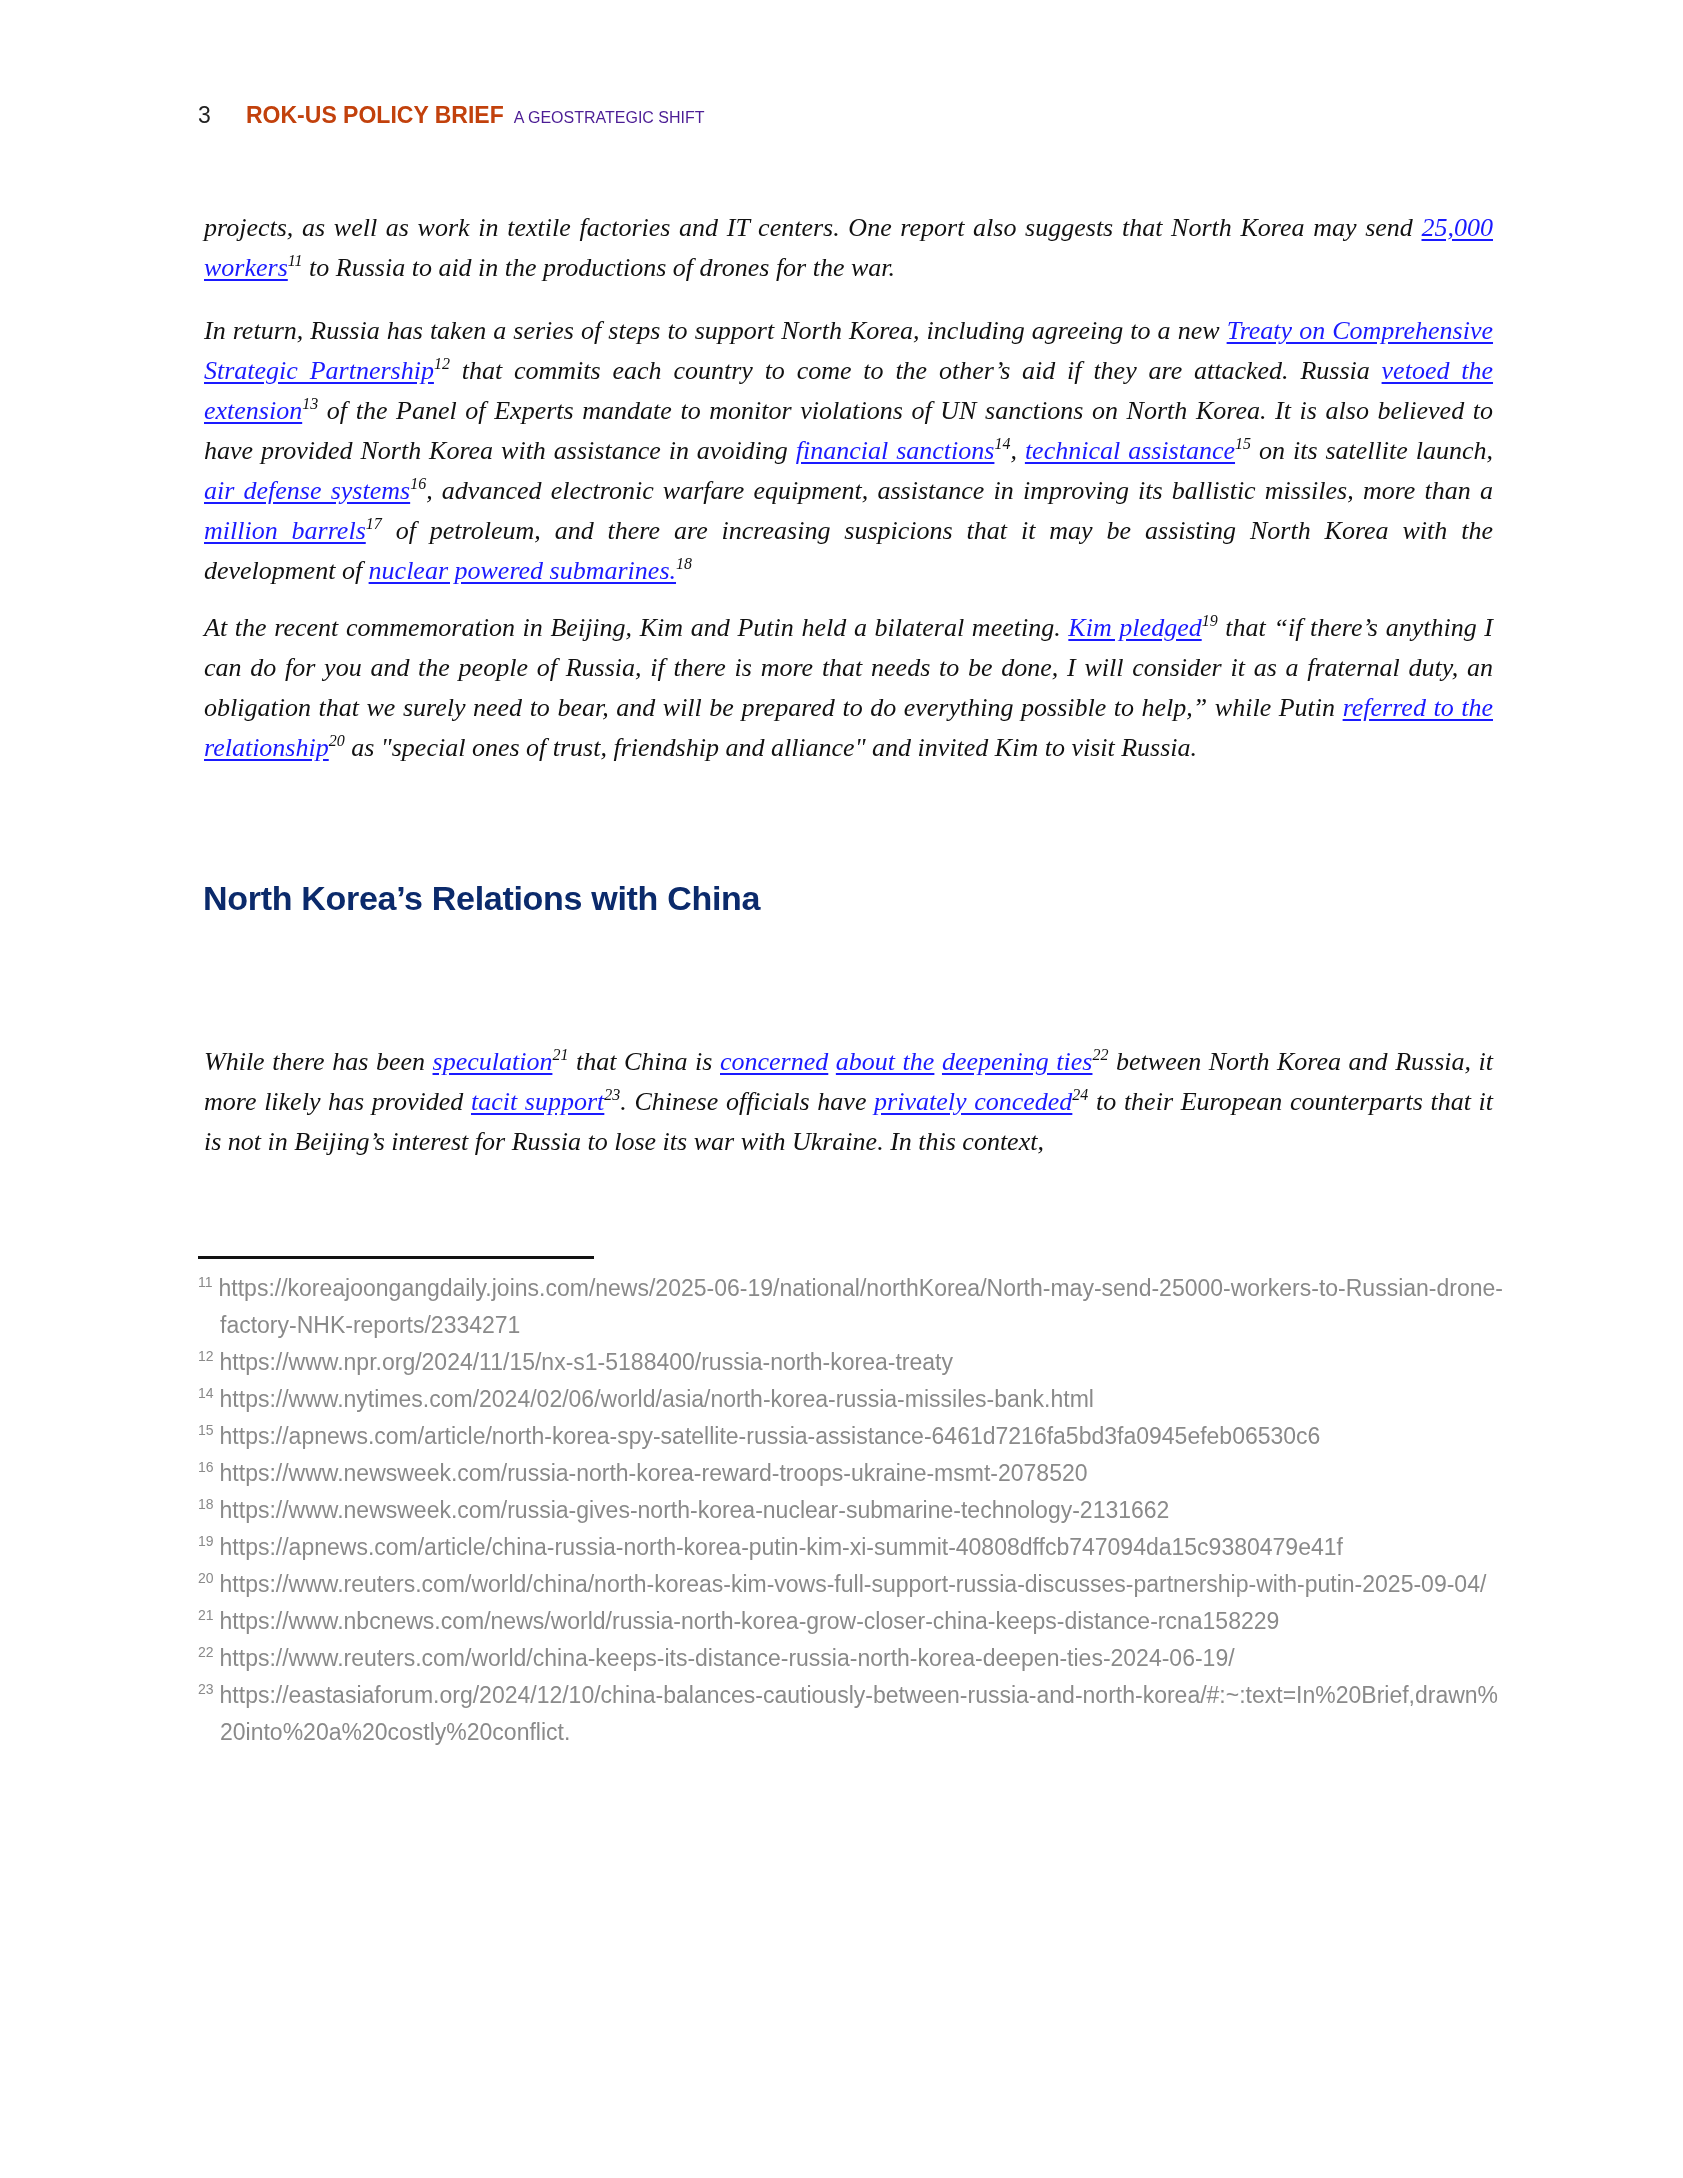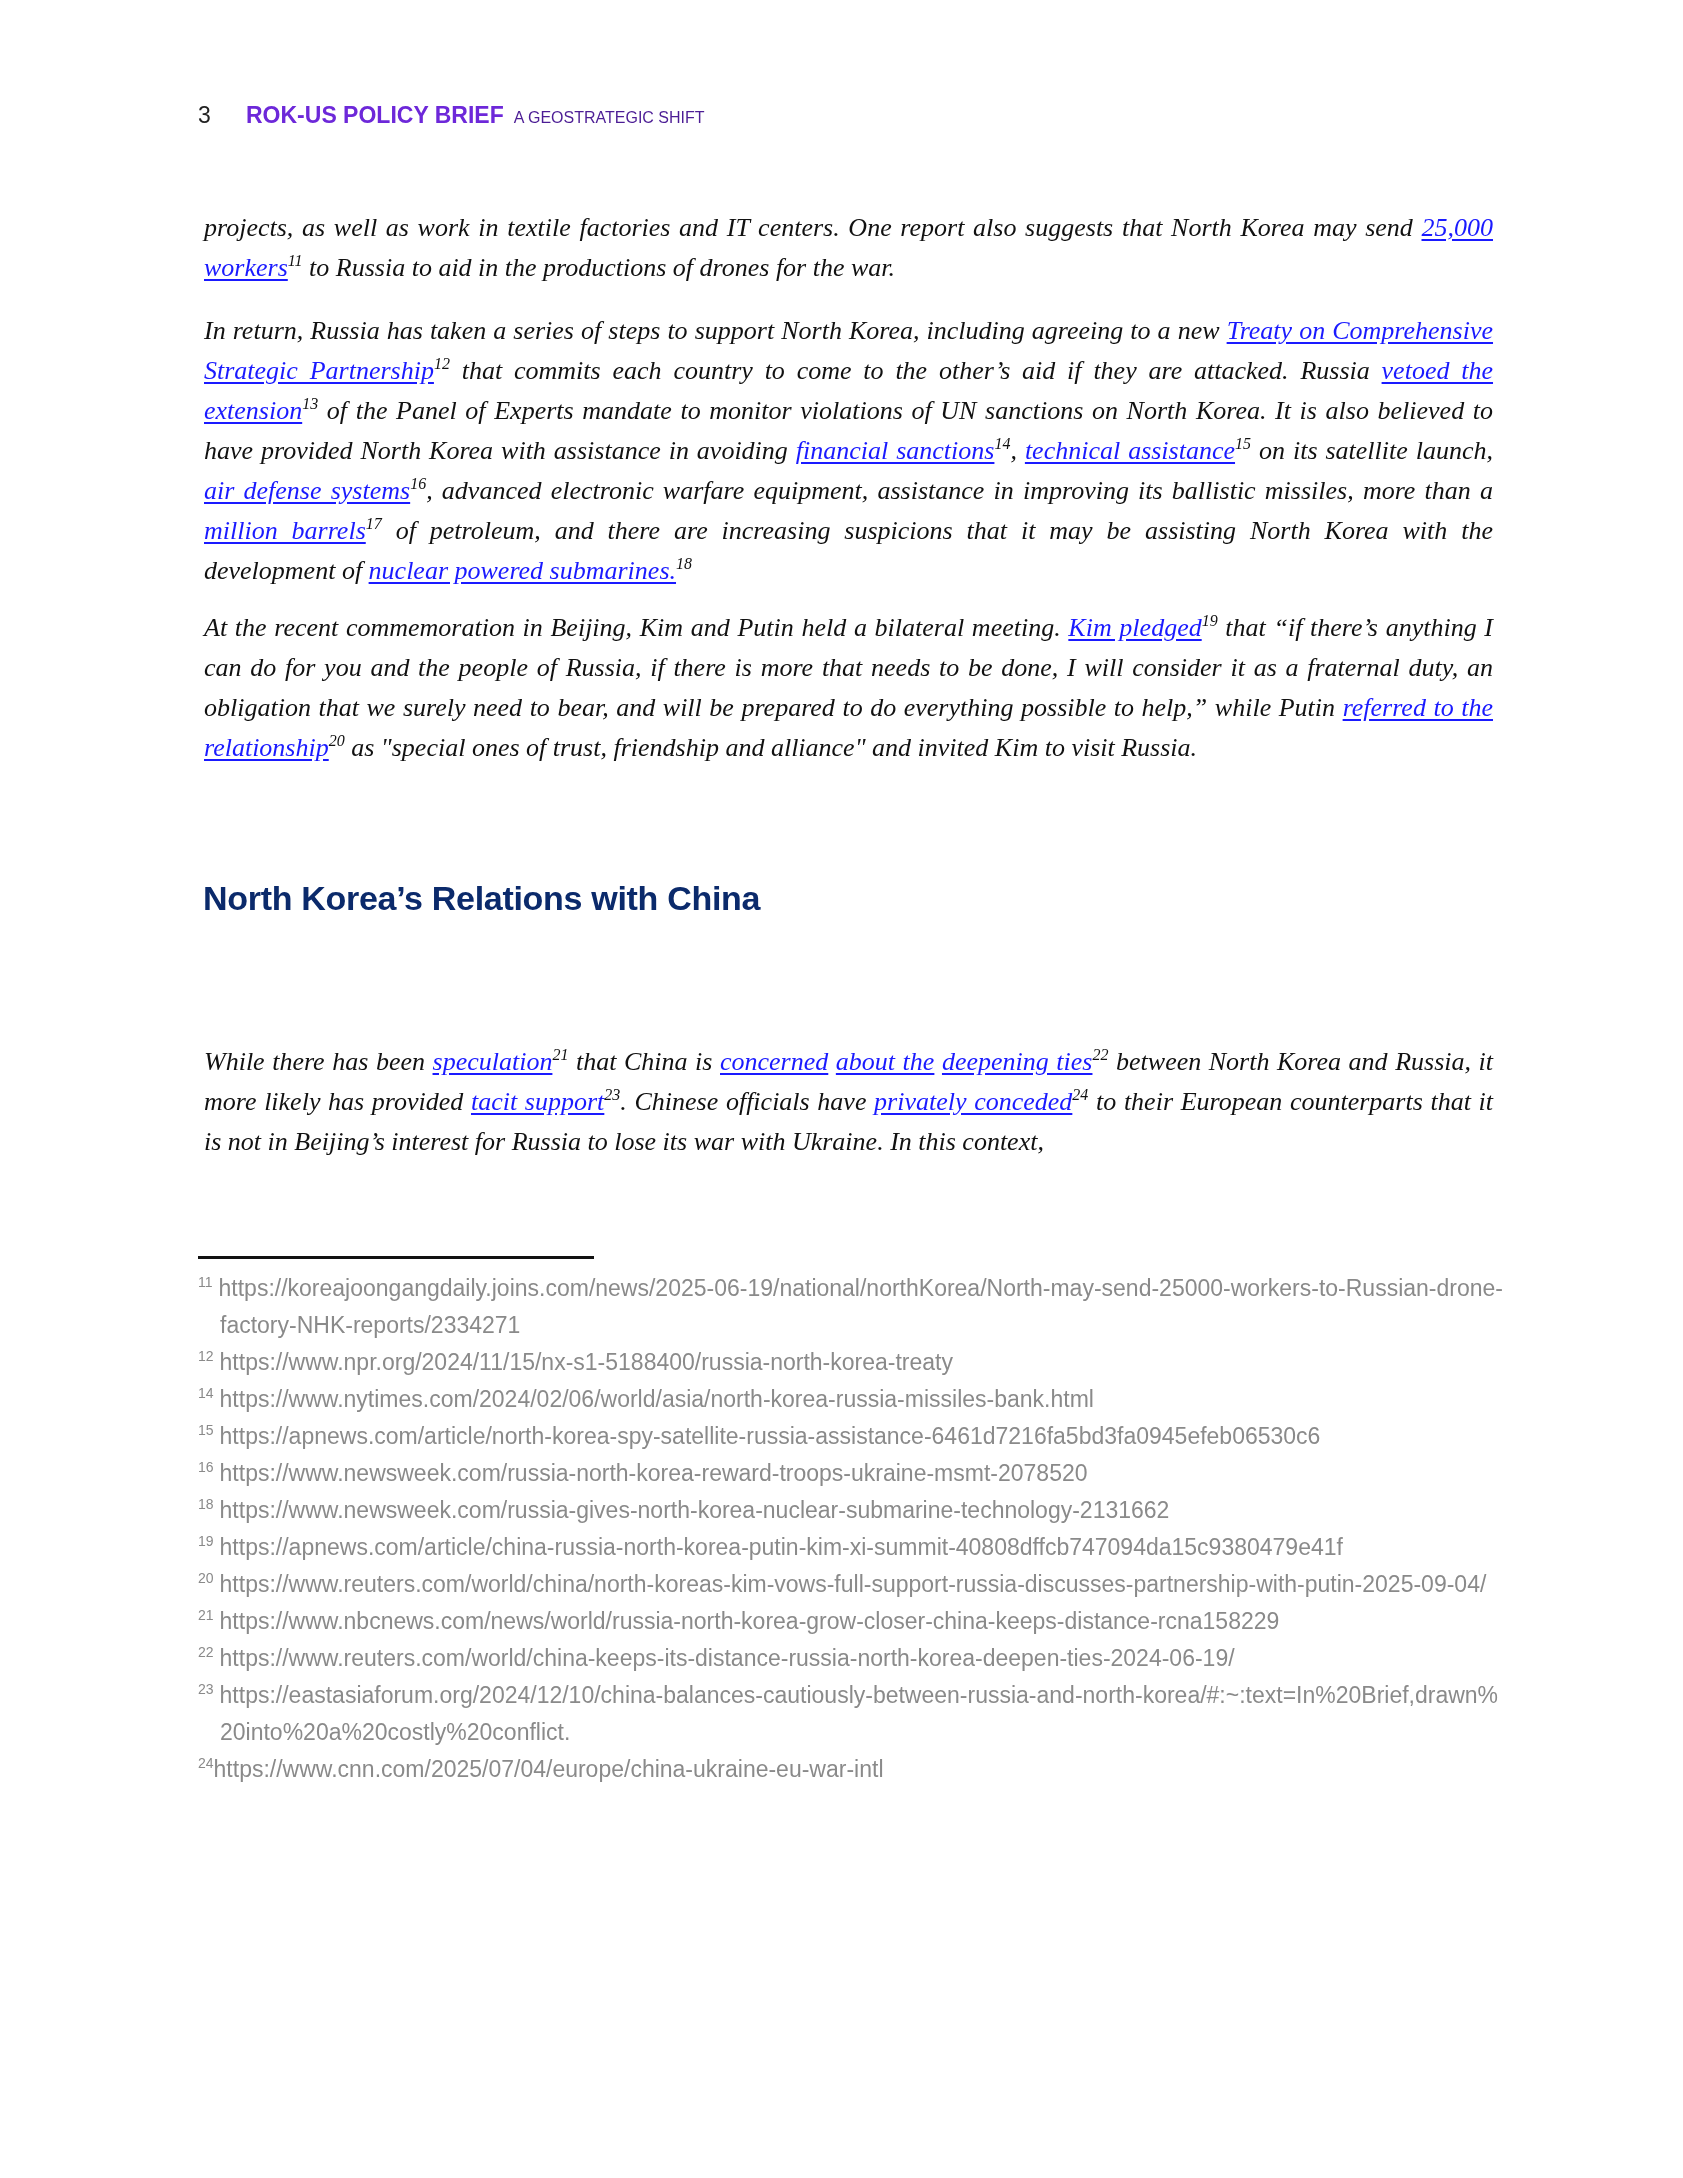--- a/index.html
+++ b/index.html
@@ -13,21 +13,21 @@
     }
     .running-header {
       position: absolute;
       left: 198px;
       top: 102px;
       font-family: "Liberation Sans", sans-serif;
       font-size: 23px;
       white-space: nowrap;
     }
     .page-number { color: #222222; display: inline-block; width: 48px; }
-    .brief-title { color: #6d28d9; font-weight: bold; margin-right: 10px; }
+    .brief-title { color: #c2410c; font-weight: bold; margin-right: 10px; }
     .brief-subtitle { color: #4c1d95; font-size: 16px; margin-top: 34px; }
 
     .body-text {
       position: absolute;
       left: 192px;
       width: 1289px;
       font-size: 26px;
       line-height: 40px;
       text-align: justify;
       margin: 12px;
@@ -117,15 +117,14 @@
   <li class="footnote"><sup>12</sup><span>https://www.npr.org/2024/11/15/nx-s1-5188400/russia-north-korea-treaty</span></li>
   <li class="footnote"><sup>14</sup><span>https://www.nytimes.com/2024/02/06/world/asia/north-korea-russia-missiles-bank.html</span></li>
   <li class="footnote"><sup>15</sup><span>https://apnews.com/article/north-korea-spy-satellite-russia-assistance-6461d7216fa5bd3fa0945efeb06530c6</span></li>
   <li class="footnote"><sup>16</sup><span>https://www.newsweek.com/russia-north-korea-reward-troops-ukraine-msmt-2078520</span></li>
   <li class="footnote"><sup>18</sup><span>https://www.newsweek.com/russia-gives-north-korea-nuclear-submarine-technology-2131662</span></li>
   <li class="footnote"><sup>19</sup><span>https://apnews.com/article/china-russia-north-korea-putin-kim-xi-summit-40808dffcb747094da15c9380479e41f</span></li>
   <li class="footnote"><sup>20</sup><span>https://www.reuters.com/world/china/north-koreas-kim-vows-full-support-russia-discusses-partnership-with-putin-2025-09-04/</span></li>
   <li class="footnote"><sup>21</sup><span>https://www.nbcnews.com/news/world/russia-north-korea-grow-closer-china-keeps-distance-rcna158229</span></li>
   <li class="footnote"><sup>22</sup><span>https://www.reuters.com/world/china-keeps-its-distance-russia-north-korea-deepen-ties-2024-06-19/</span></li>
   <li class="footnote"><sup>23</sup><span>https://eastasiaforum.org/2024/12/10/china-balances-cautiously-between-russia-and-north-korea/#:~:text=In%20Brief,drawn%20into%20a%20costly%20conflict.</span></li>
-  <li class="footnote tight"><sup>24</sup><span>https://www.cnn.com/2025/07/04/europe/china-ukraine-eu-war-intl</span></li>
 </ol>
 
 
 </body></html>

